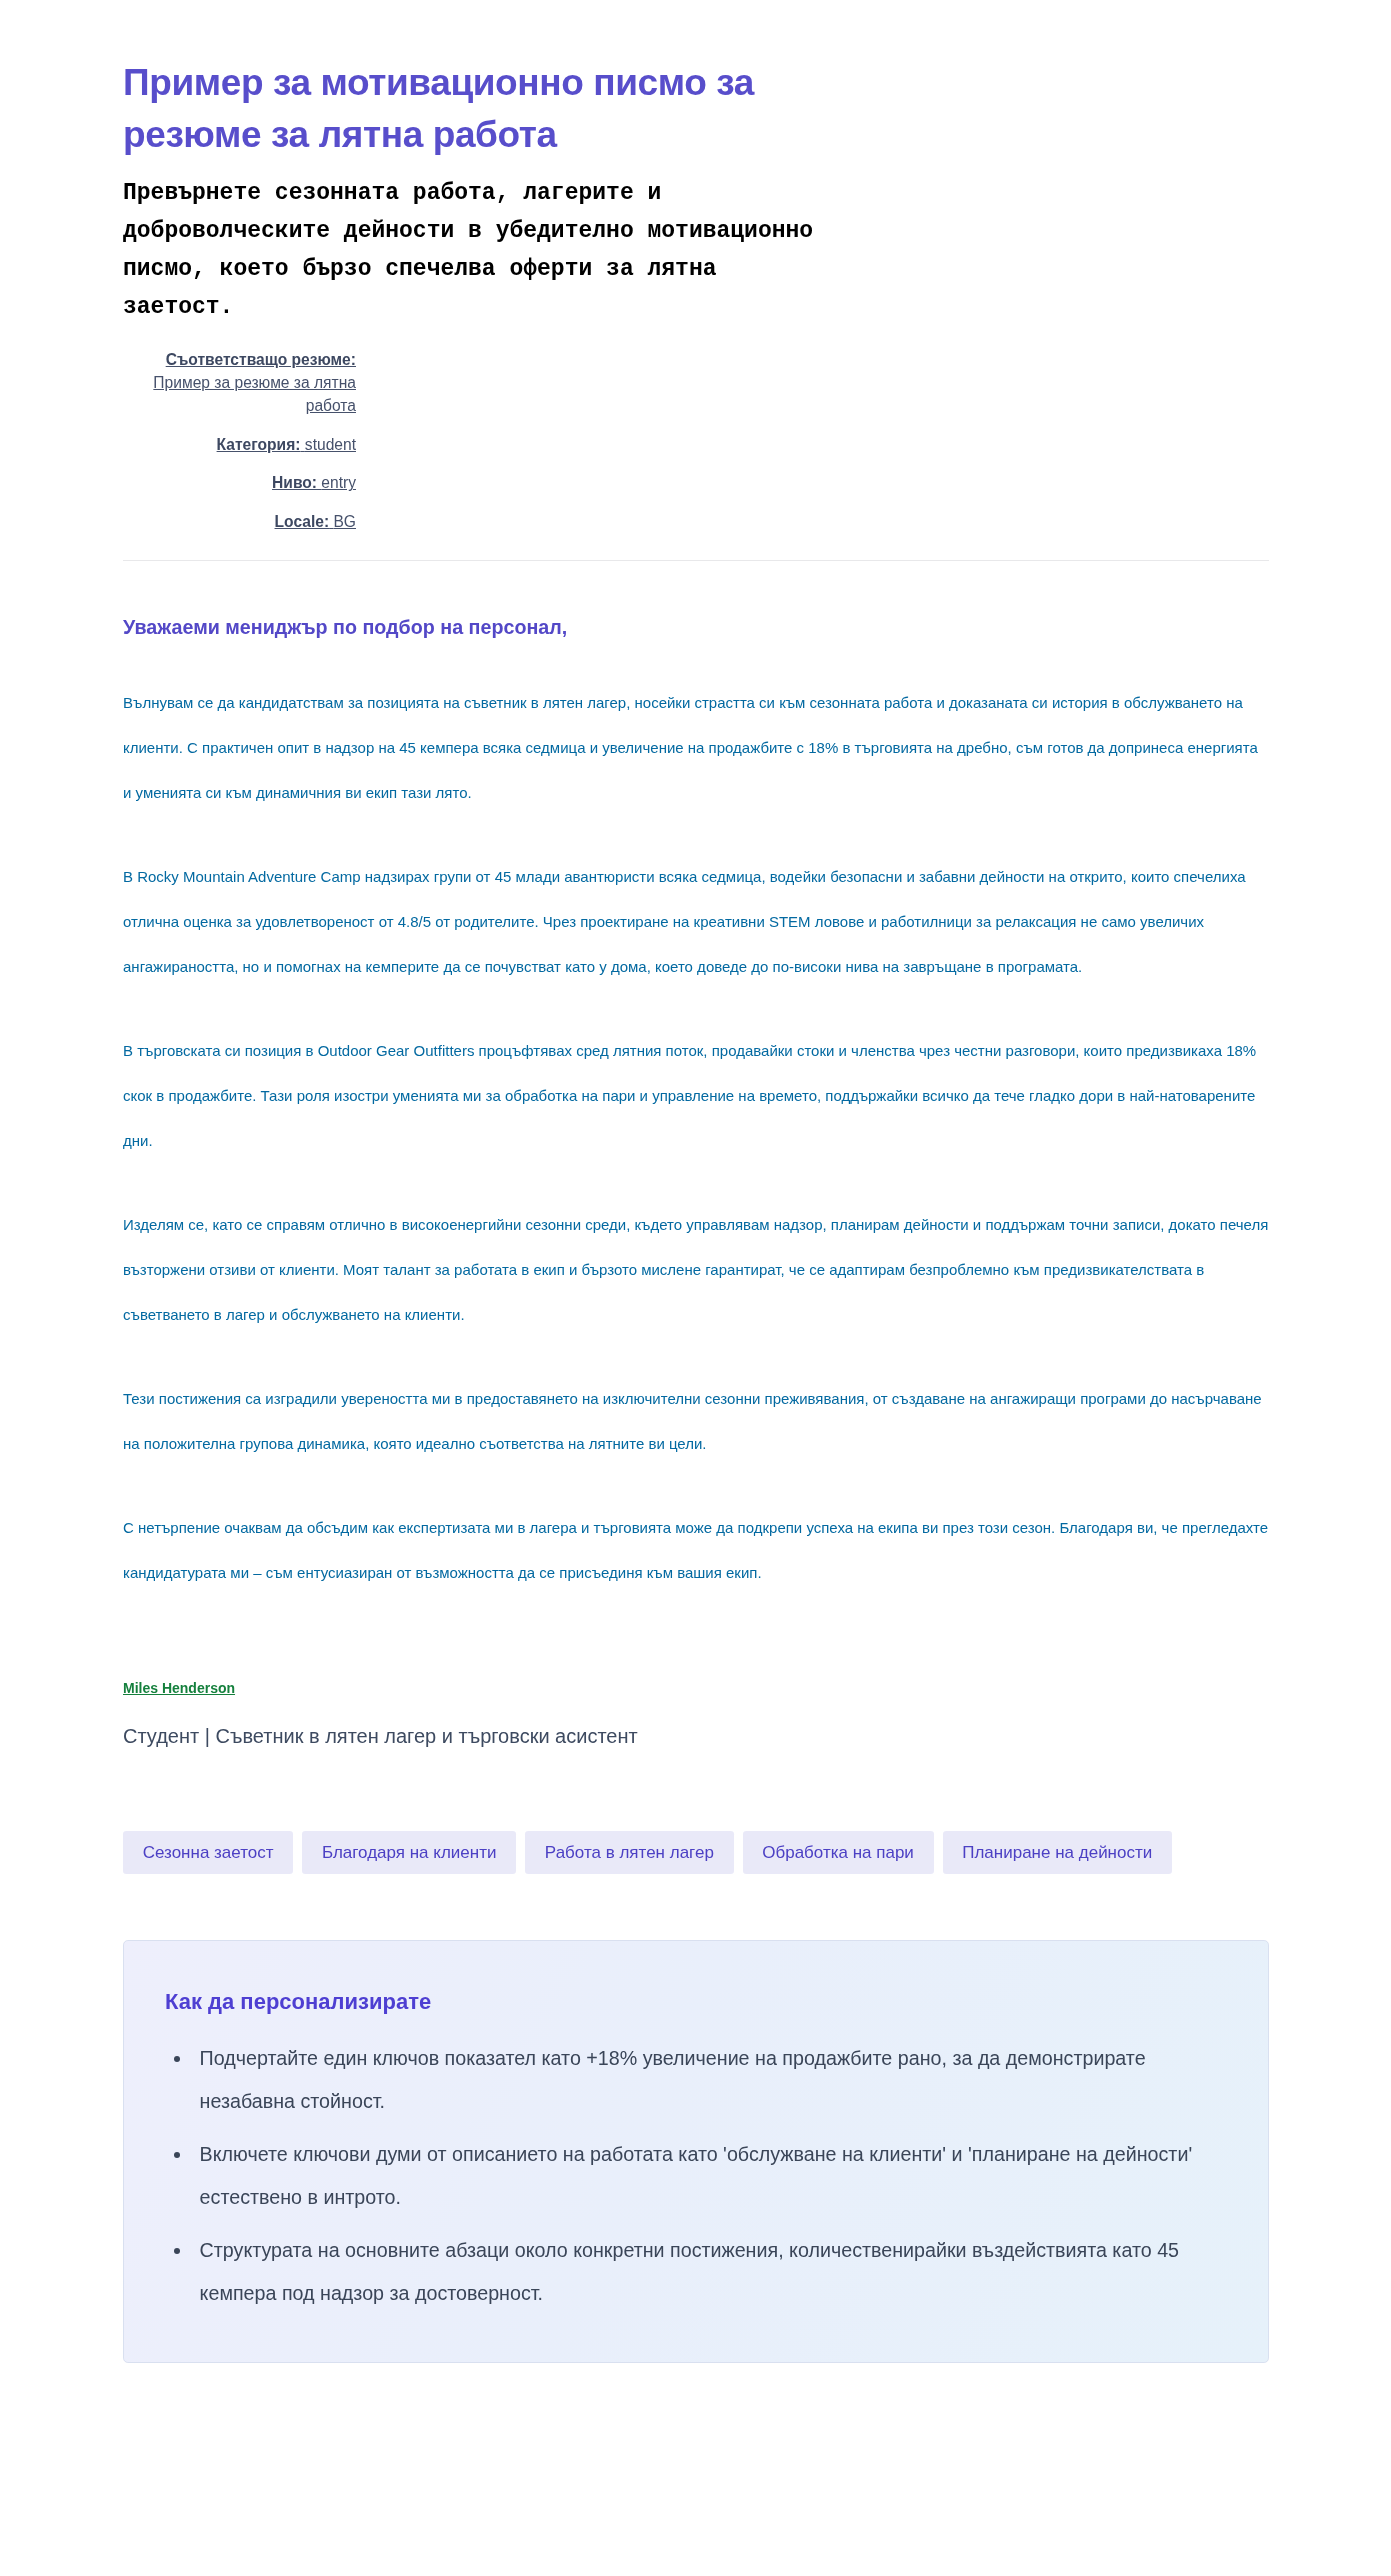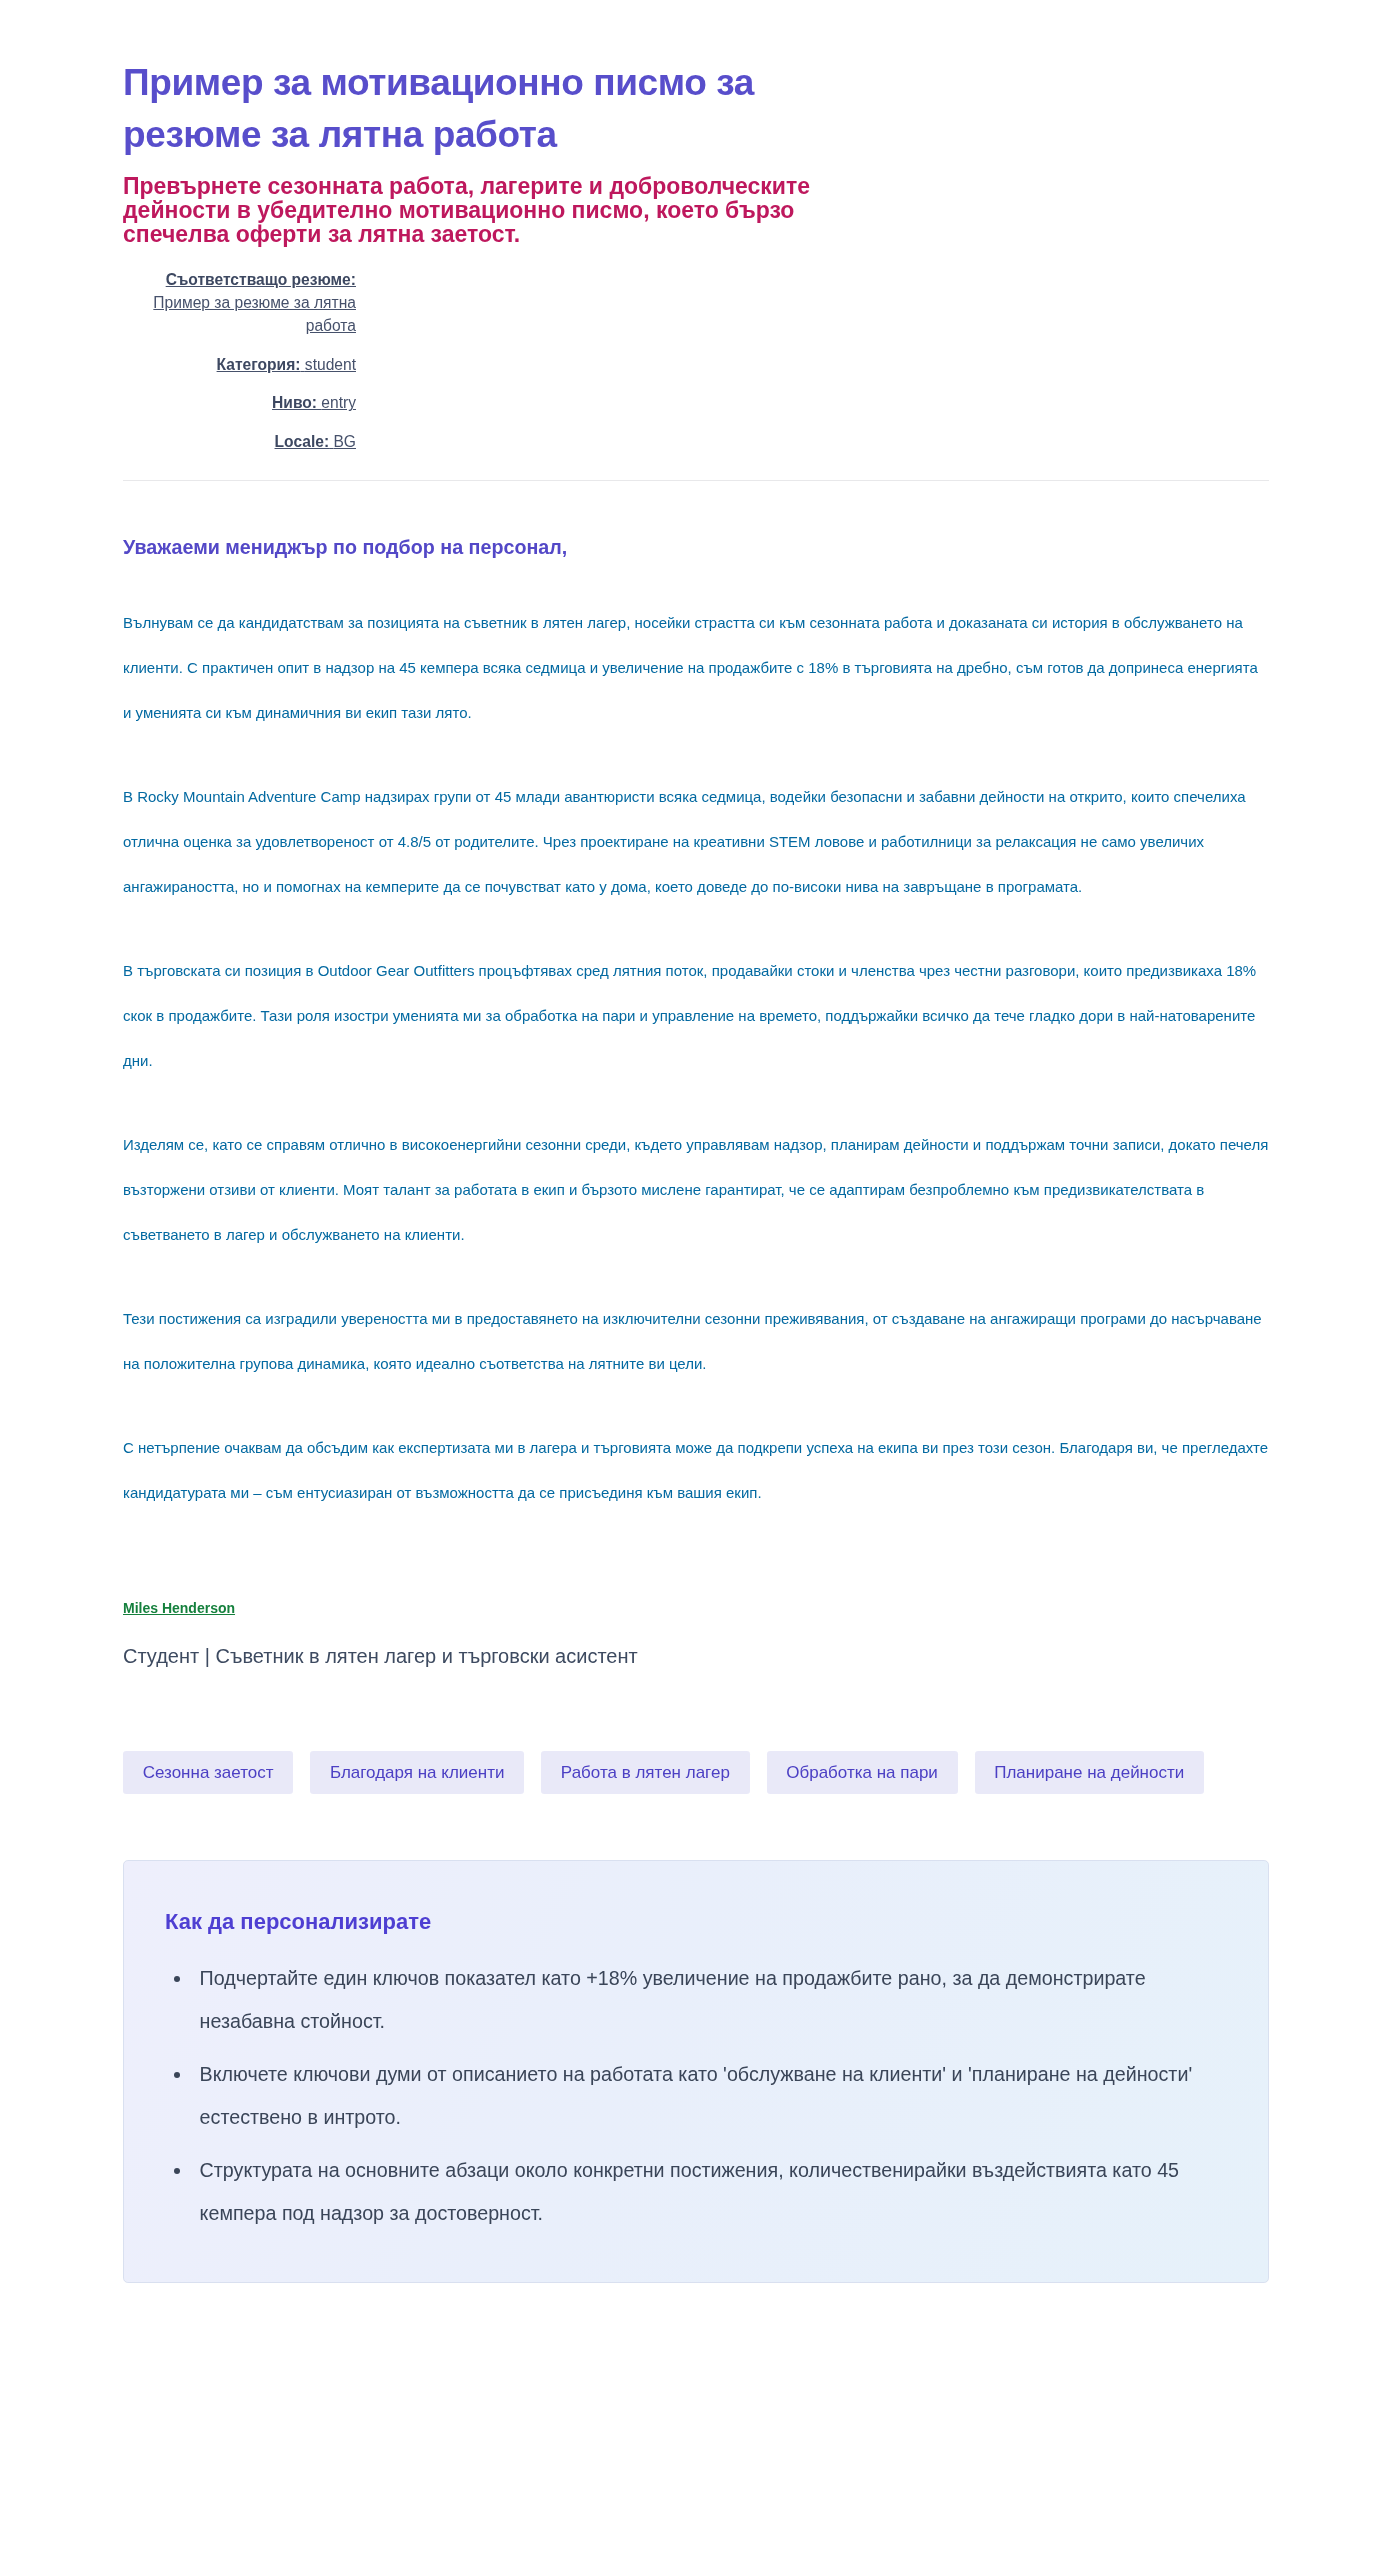--- a/index.html
+++ b/index.html
@@ -29,23 +29,24 @@
     margin: 0 0 13px 0;
     font-size: 37px;
     line-height: 52px;
     font-weight: 700;
     letter-spacing: -0.4px;
     color: #584ecb;
   }
   .page-subtitle {
     margin: 0;
     font-size: 23px;
-    line-height: 24px;
+    line-height: 38px;
     font-weight: 700;
-    color: #be185d;
+    color: #000000;
+    font-family: Liberation Mono, monospace;
   }
   .header-meta {
     width: 233px;
     padding-top: 6.6px;
     text-align: right;
     font-size: 15.6px;
     line-height: 23px;
     color: #46516b;
   }
   .meta-row { margin-bottom: 2.5px; text-decoration: underline; }
@@ -86,21 +87,21 @@
     font-size: 20px;
     line-height: 29.5px;
     font-weight: 400;
     color: #3d4a60;
   }
 
   
   .tags {
     display: flex;
     flex-wrap: wrap;
-    gap: 17px;
+    gap: 9px;
     margin-top: 79px;
   }
   .tag {
     display: inline-block;
     background: #e9e9f8;
     color: #4c40c4;
     font-size: 17px;
     line-height: 17px;
     padding: 13px 19.7px;
     border-radius: 3.3px;

